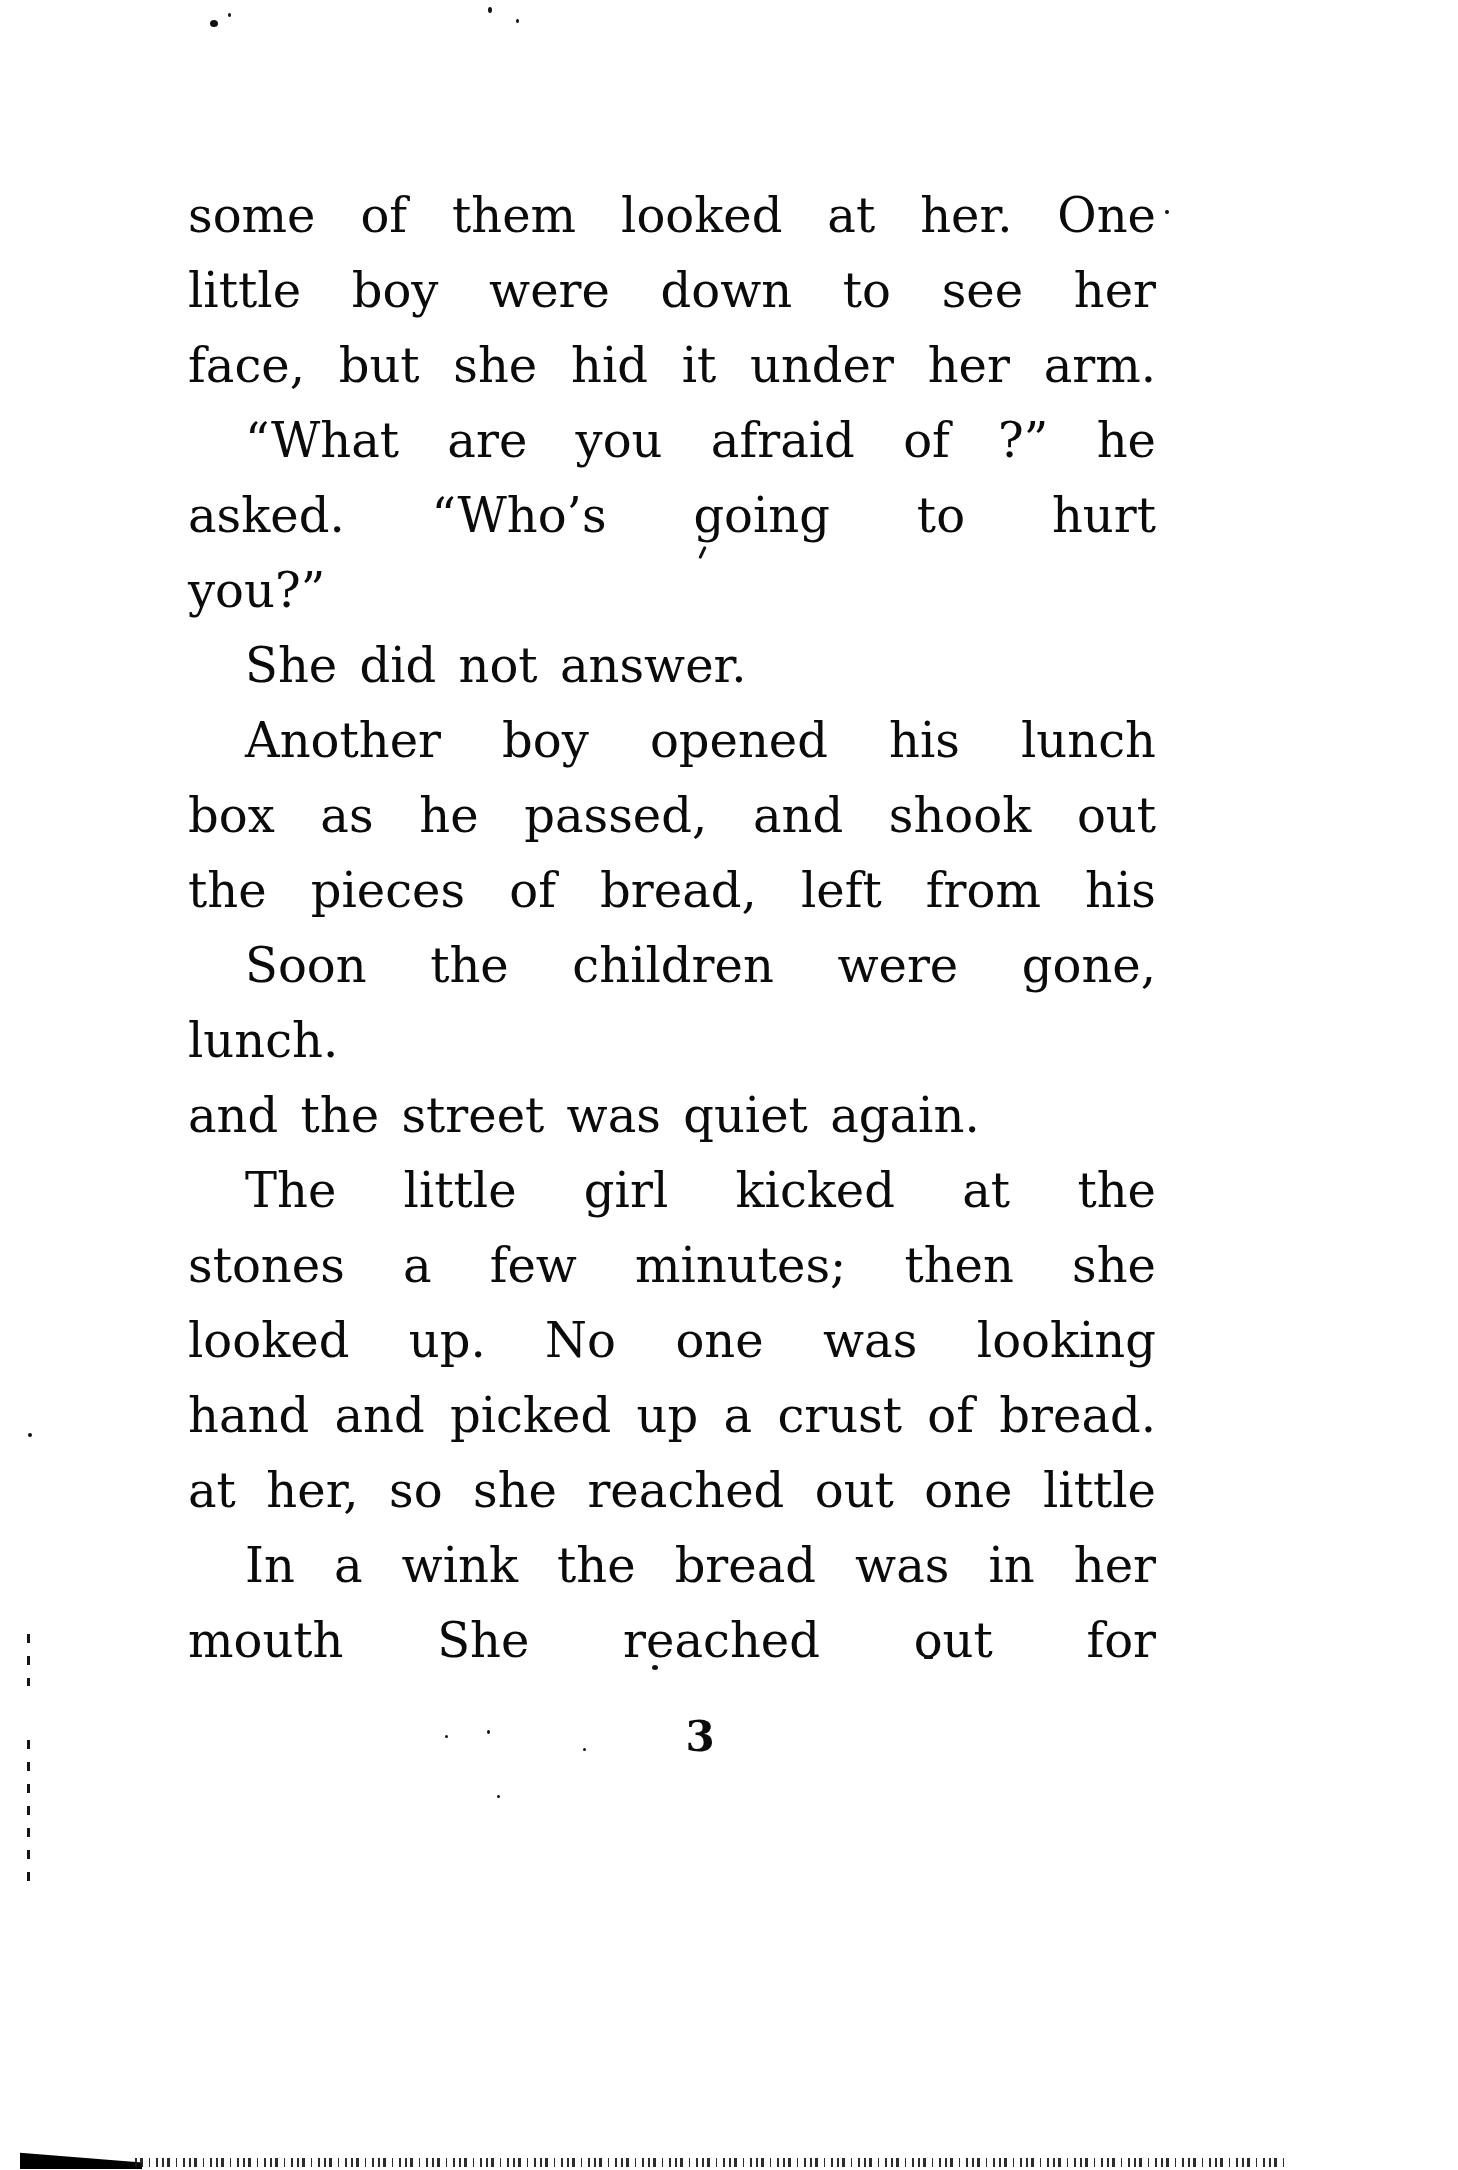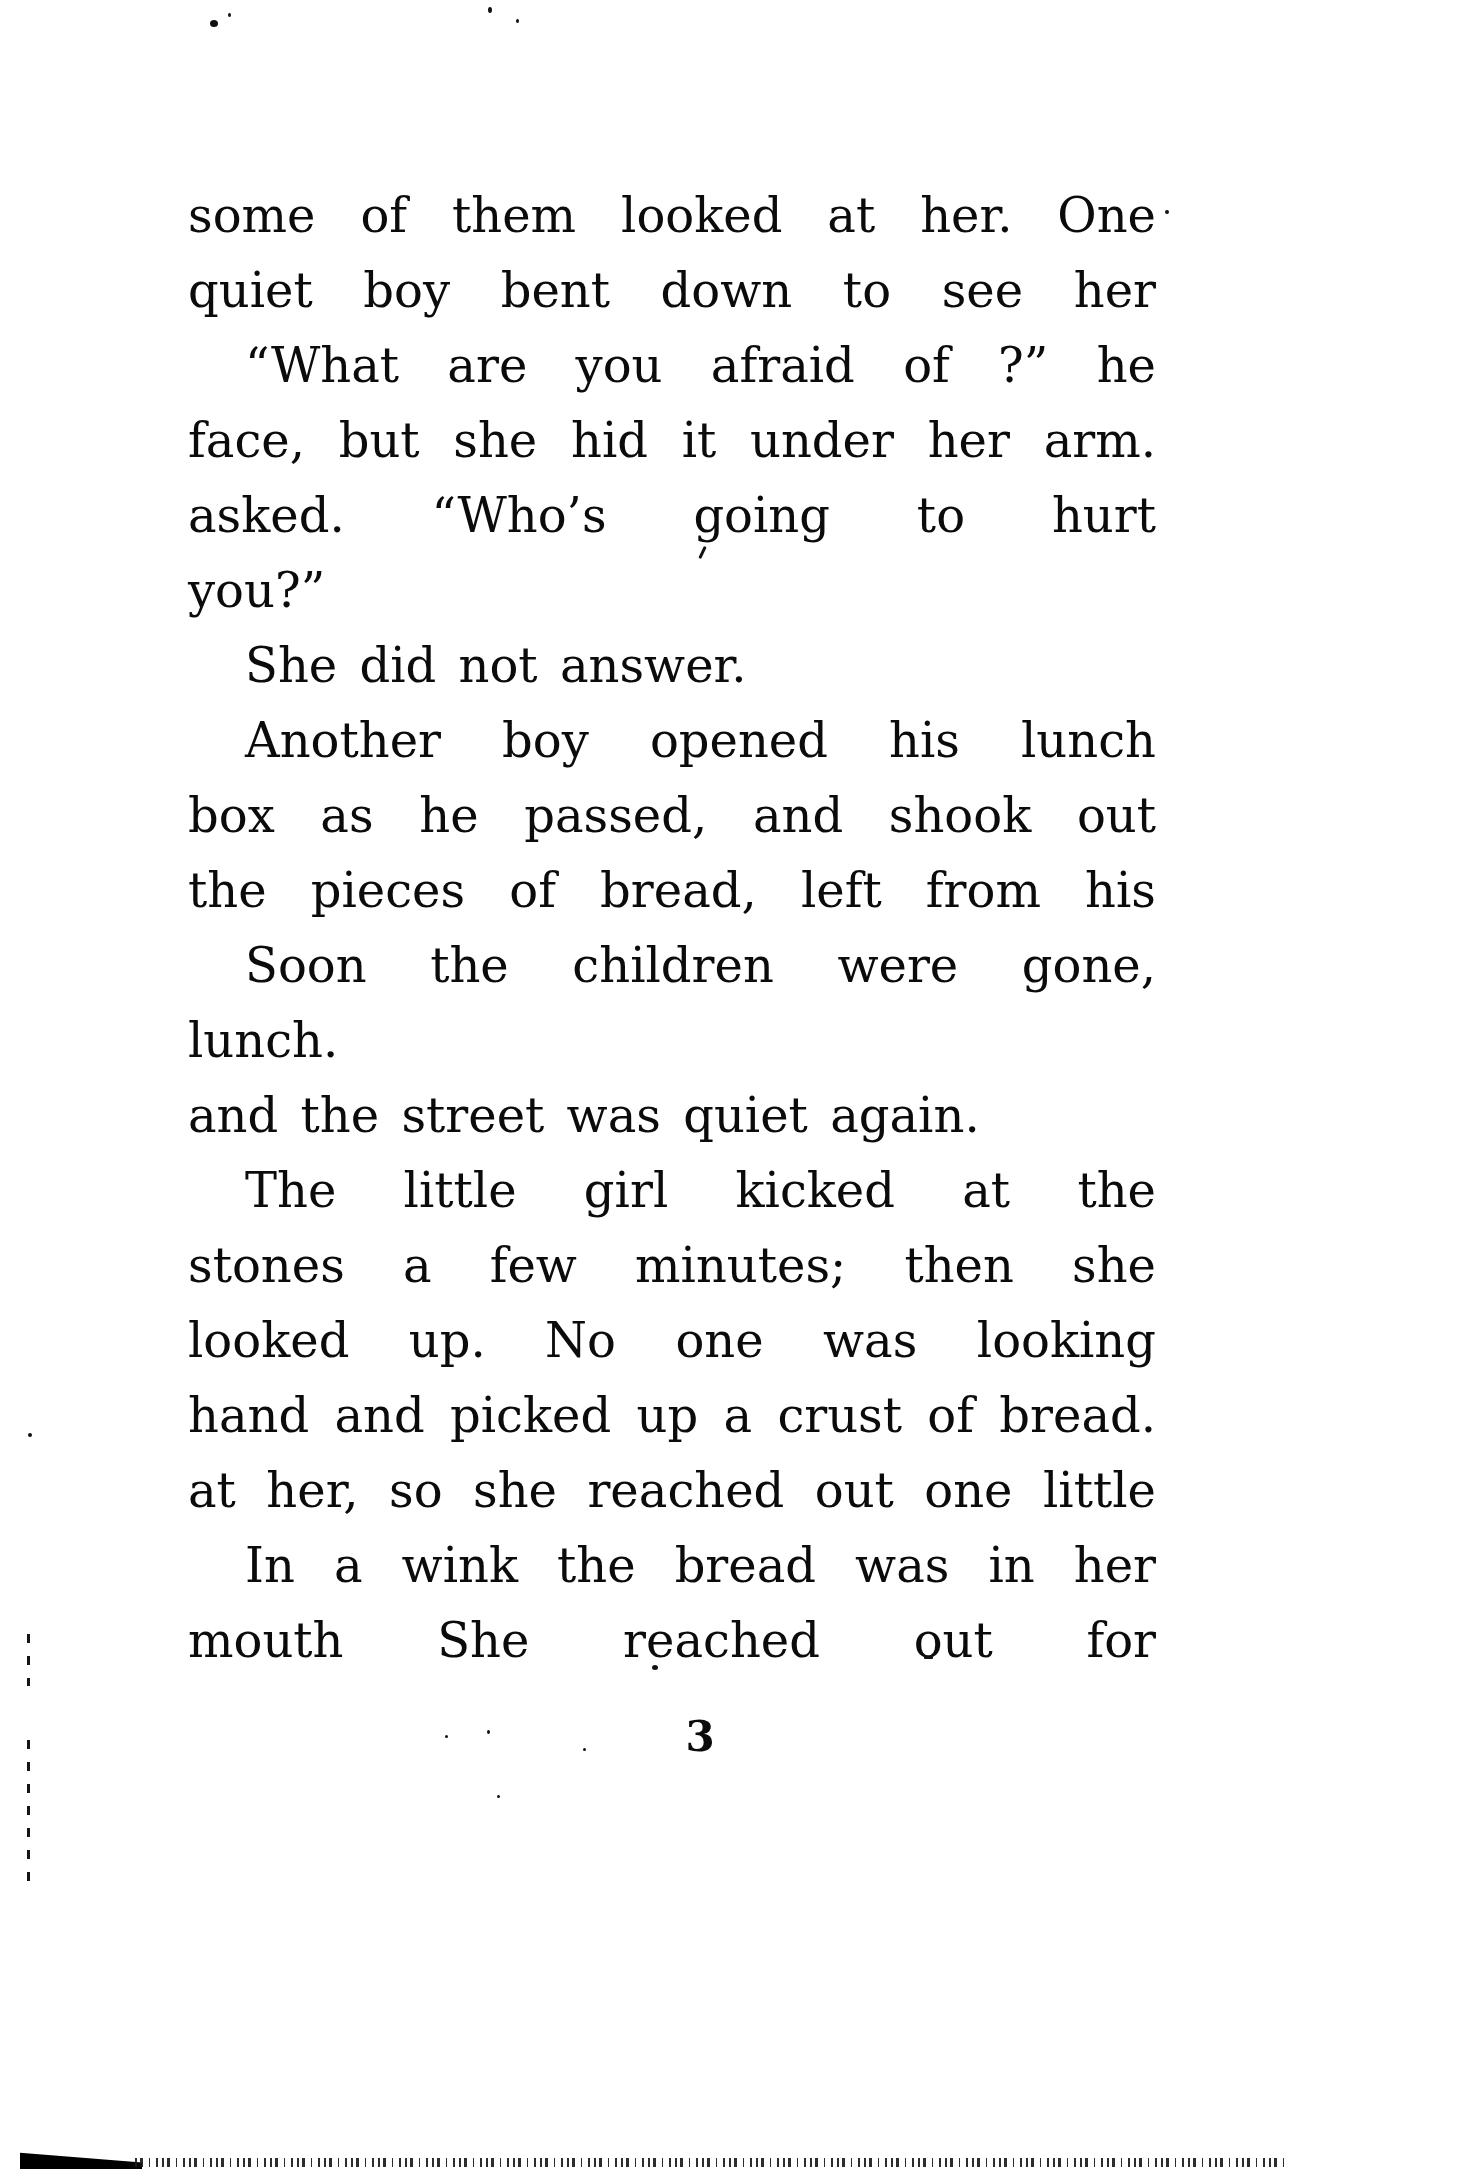--- a/index.html
+++ b/index.html
@@ -75,23 +75,23 @@
     opacity: 0.92;
   }
 </style>
 </head>
 <body>
 
 <div class="page">
 
   <div class="text-column">
       <div class="line justify">some of them looked at her. One</div>
-      <div class="line justify">quiet boy bent down to see her</div>
+      <div class="line justify">little boy were down to see her</div>
+      <div class="line justify">face, but she hid it under her arm.</div>
       <div class="line indent justify">“What are you afraid of ?” he</div>
-      <div class="line justify">face, but she hid it under her arm.</div>
       <div class="line justify">asked. “Who’s going to hurt</div>
       <div class="line">you?”</div>
       <div class="line indent">She did not answer.</div>
       <div class="line indent justify">Another boy opened his lunch</div>
       <div class="line justify">box as he passed, and shook out</div>
       <div class="line justify">the pieces of bread, left from his</div>
       <div class="line indent justify">Soon the children were gone,</div>
       <div class="line">lunch.</div>
       <div class="line">and the street was quiet again.</div>
       <div class="line indent justify">The little girl kicked at the</div>

